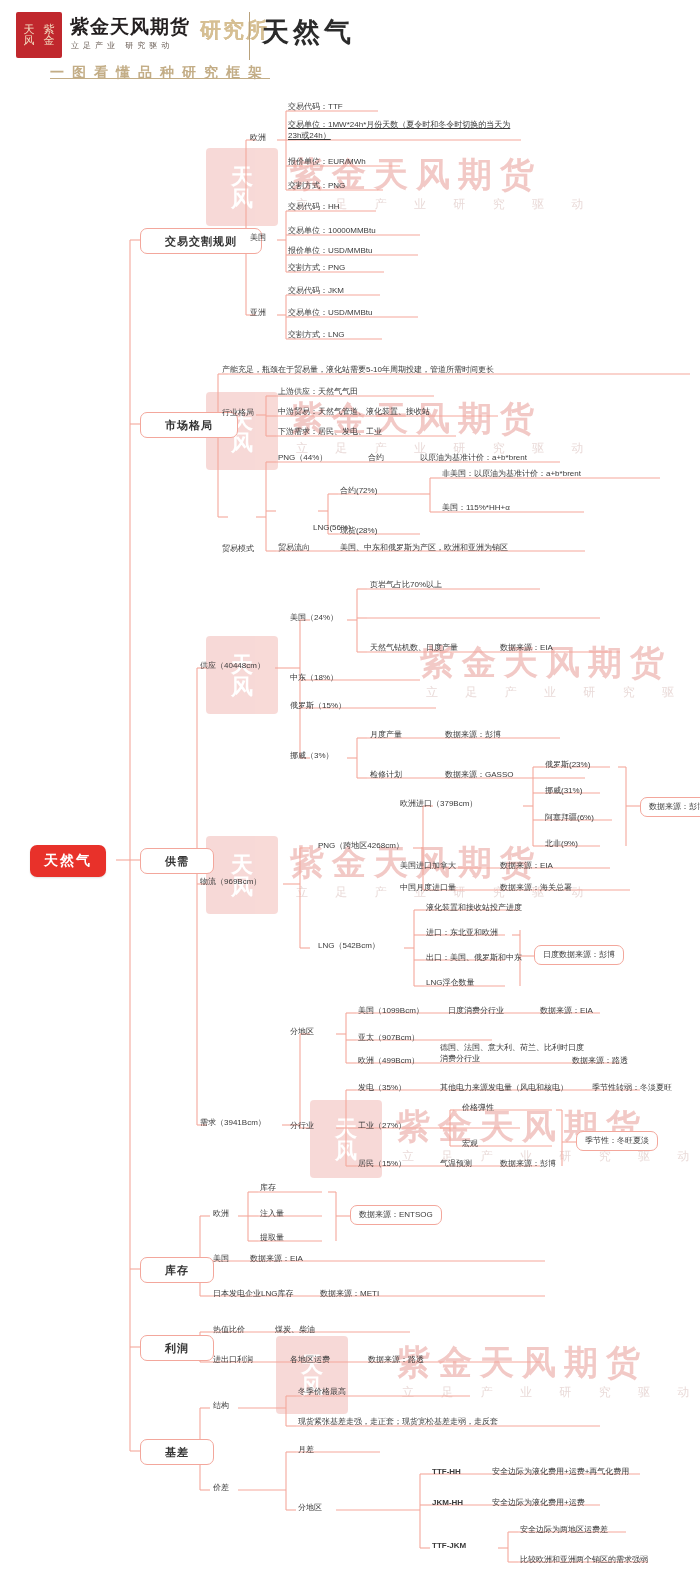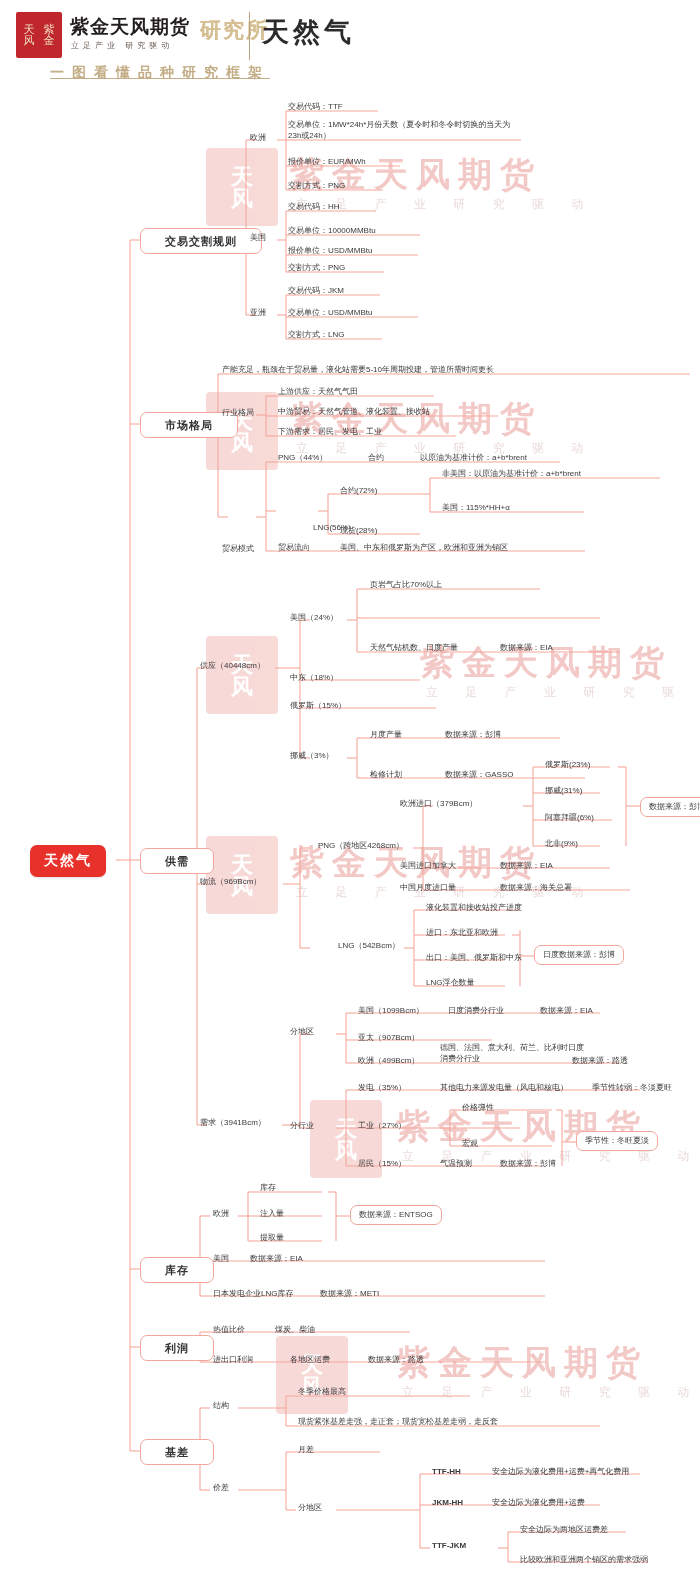--- a/index.html
+++ b/index.html
@@ -419,21 +419,21 @@
 <div class="node n-l1" style="left:140px; top:848px;">供需</div>
 <div class="node n-l1" style="left:140px; top:1257px;">库存</div>
 <div class="node n-l1" style="left:140px; top:1335px;">利润</div>
 <div class="node n-l1" style="left:140px; top:1439px;">基差</div>
 
 <div class="node n-txt" style="left:250px; top:133px;">欧洲</div>
 <div class="node n-txt" style="left:250px; top:233px;">美国</div>
 <div class="node n-txt" style="left:250px; top:308px;">亚洲</div>
 
 <div class="node n-txt" style="left:288px; top:102px;">交易代码：TTF</div>
-<div class="node n-txt n-wrap" style="left:288px; top:120px; width:232px;">交易单位：1MW*24h*月份天数（夏令时和冬令时切换的当天为23h或24h）</div>
+<div class="node n-txt n-wrap" style="left:288px; top:120px; width:232px;text-decoration:underline;">交易单位：1MW*24h*月份天数（夏令时和冬令时切换的当天为23h或24h）</div>
 <div class="node n-txt" style="left:288px; top:157px;">报价单位：EUR/MWh</div>
 <div class="node n-txt" style="left:288px; top:181px;">交割方式：PNG</div>
 
 <div class="node n-txt" style="left:288px; top:202px;">交易代码：HH</div>
 <div class="node n-txt" style="left:288px; top:226px;">交易单位：10000MMBtu</div>
 <div class="node n-txt" style="left:288px; top:246px;">报价单位：USD/MMBtu</div>
 <div class="node n-txt" style="left:288px; top:263px;">交割方式：PNG</div>
 
 <div class="node n-txt" style="left:288px; top:286px;">交易代码：JKM</div>
 <div class="node n-txt" style="left:288px; top:308px;">交易单位：USD/MMBtu</div>
@@ -470,21 +470,21 @@
 <div class="node n-txt" style="left:370px; top:580px;">页岩气占比70%以上</div>
 <div class="node n-txt" style="left:370px; top:643px;">天然气钻机数、日度产量</div>
 <div class="node n-txt" style="left:500px; top:643px;">数据来源：EIA</div>
 
 <div class="node n-txt" style="left:370px; top:730px;">月度产量</div>
 <div class="node n-txt" style="left:445px; top:730px;">数据来源：彭博</div>
 <div class="node n-txt" style="left:370px; top:770px;">检修计划</div>
 <div class="node n-txt" style="left:445px; top:770px;">数据来源：GASSO</div>
 
 <div class="node n-txt" style="left:318px; top:841px;">PNG（跨地区4268cm）</div>
-<div class="node n-txt" style="left:318px; top:941px;margin-left:20px;">LNG（542Bcm）</div>
+<div class="node n-txt" style="left:318px; top:941px;">LNG（542Bcm）</div>
 
 <div class="node n-txt" style="left:400px; top:799px;">欧洲进口（379Bcm）</div>
 <div class="node n-txt" style="left:400px; top:861px;">美国进口加拿大</div>
 <div class="node n-txt" style="left:500px; top:861px;">数据来源：EIA</div>
 <div class="node n-txt" style="left:400px; top:883px;">中国月度进口量</div>
 <div class="node n-txt" style="left:500px; top:883px;">数据来源：海关总署</div>
 
 <div class="node n-txt" style="left:545px; top:760px;">俄罗斯(23%)</div>
 <div class="node n-txt" style="left:545px; top:786px;">挪威(31%)</div>
 <div class="node n-txt" style="left:545px; top:813px;">阿塞拜疆(6%)</div>

